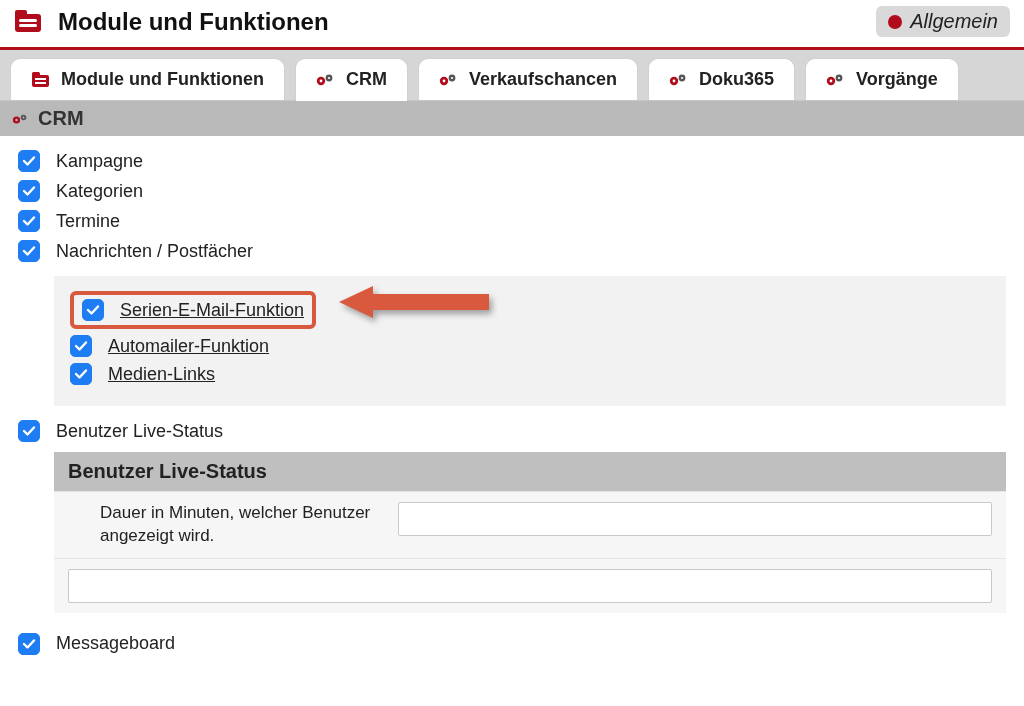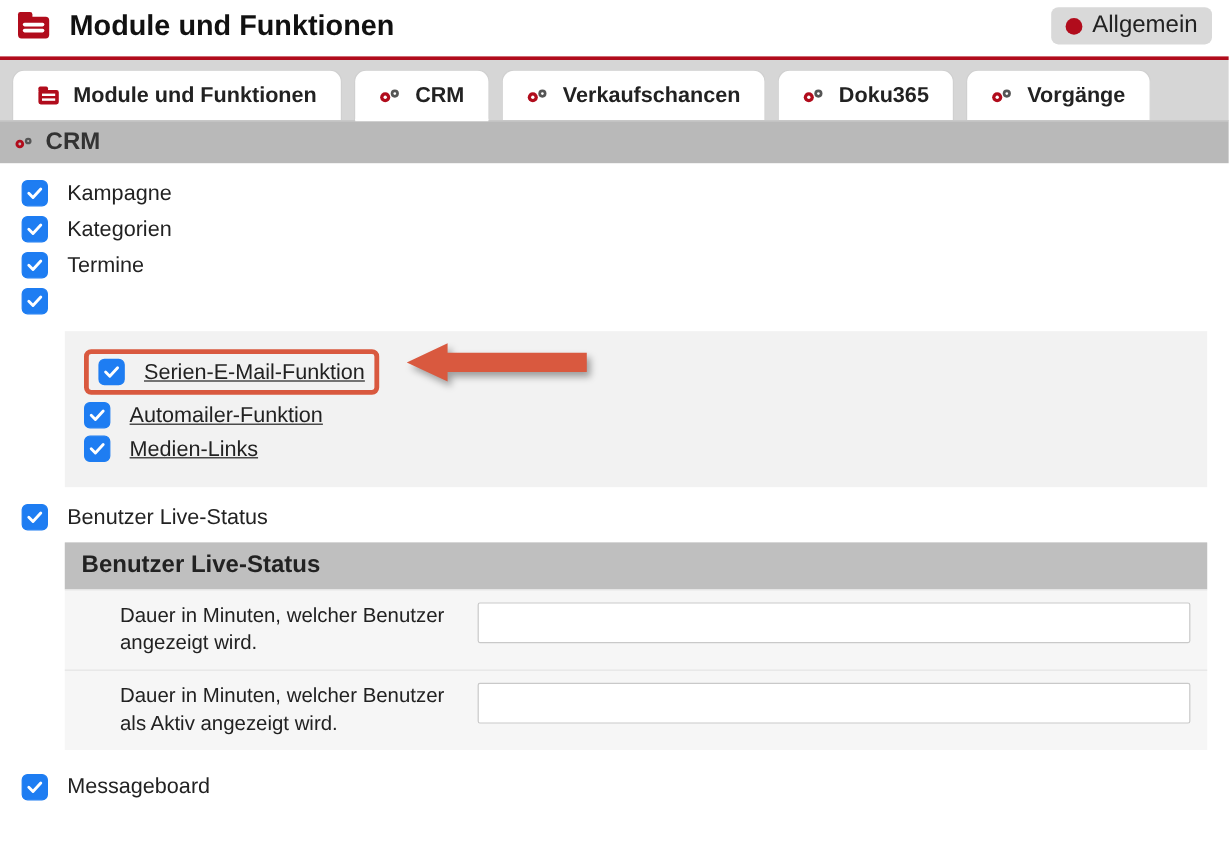--- a/index.html
+++ b/index.html
@@ -3,21 +3,21 @@
 <meta charset="utf-8">
 <style>
   * { box-sizing: border-box; }
   html, body { margin: 0; padding: 0; font-family: Arial, Helvetica, sans-serif; font-size: 16px; color: #222; background:#fff; }
   .page { width: 1024px; min-height: 706px; }
   
   .header { display:flex; align-items:center; justify-content:space-between; padding: 6px 14px 10px 14px; border-bottom: 3px solid #b10c1c; }
   .header-left { display:flex; align-items:center; gap: 14px; }
   .logo-icon svg { display:block; }
   .page-title { font-size: 24px; font-weight: 700; color:#111; }
-  .chip { background:#d9d9d9; border-radius: 6px; padding: 4px 12px; font-size: 20px; display:inline-flex; align-items:center; gap:8px; }
+  .chip { background:#d9d9d9; border-radius: 6px; padding: 4px 12px; font-size: 20px; display:inline-flex; align-items:center; gap:8px;font-style:italic; }
   .chip-dot { width:14px; height:14px; border-radius:50%; background:#b10c1c; display:inline-block; }
   
   .tabbar { background:#d6d6d6; display:flex; padding: 8px 10px 0 10px; gap: 10px; border-bottom: 1px solid #c8c8c8; }
   .tab { background:#fff; border:1px solid #d0d0d0; border-bottom:none; border-top-left-radius:10px; border-top-right-radius:10px; padding: 10px 20px; display:flex; align-items:center; gap:10px; font-weight:700; font-size:18px; color:#222; cursor:pointer; }
   .tab.active { position:relative; z-index:2; background:#fff; box-shadow: 0 -2px 0 #fff inset; }
   .tab.active::after { content:""; position:absolute; left:0; right:0; bottom:-1px; height:2px; background:#fff; }
   
   .section-header { background:#b9b9b9; color:#333; font-weight:700; font-size:20px; padding: 6px 12px; display:flex; align-items:center; gap:8px; }
   .section-gears { width:18px; height:12px; display:inline-block; }
   
@@ -160,20 +160,21 @@
           </svg>
       </span>
       <span>Termine</span>
     </div>
     <div class="check-row">
       <span class="cb checked">
         <svg width="14" height="14" viewBox="0 0 14 14">
             <polyline points="2,7 5.5,10.5 12,3.5" fill="none" stroke="#fff" stroke-width="2.4" stroke-linecap="round" stroke-linejoin="round"></polyline>
           </svg>
       </span>
+      <span>Nachrichten / Postfächer</span>
     </div>
   </div>
 
   <div class="subpanel">
     <div class="check-row">
       <span class="highlight-box">
         <span class="cb checked">
           <svg width="14" height="14" viewBox="0 0 14 14">
               <polyline points="2,7 5.5,10.5 12,3.5" fill="none" stroke="#fff" stroke-width="2.4" stroke-linecap="round" stroke-linejoin="round"></polyline>
             </svg>
@@ -218,21 +219,20 @@
 
   <div class="subarea">
     <div class="subarea-header">Benutzer Live-Status</div>
     <div class="form-row">
       <div class="form-label">Dauer in Minuten, welcher Benutzer angezeigt wird.</div>
       <div class="form-input">
         <input type="text" value="" style="">
       </div>
     </div>
     <div class="form-row">
-      <div class="form-label">Dauer in Minuten, welcher Benutzer als Aktiv angezeigt wird.</div>
       <div class="form-input">
         <input type="text" value="" style="">
       </div>
     </div>
   </div>
 
   <div class="checklist" style="padding-top:10px;">
     <div class="check-row">
       <span class="cb checked">
         <svg width="14" height="14" viewBox="0 0 14 14">

